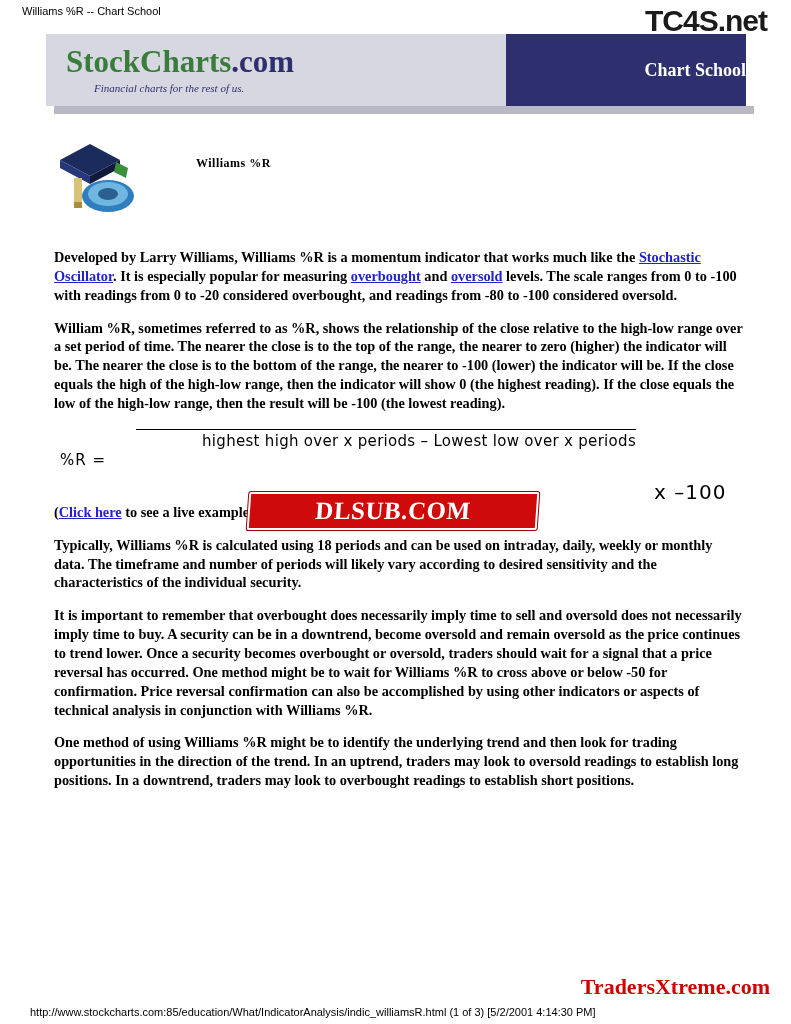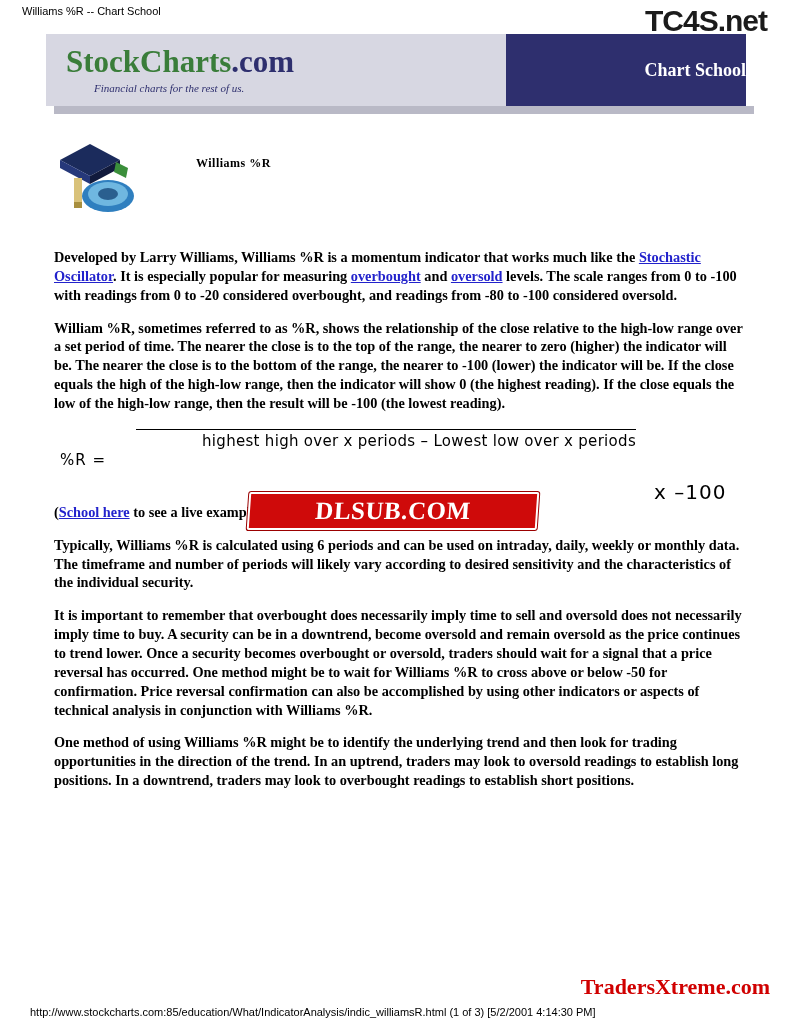--- a/index.html
+++ b/index.html
@@ -277,24 +277,24 @@
   <div class="formula">
     <div class="f-label">%R =</div>
     <div class="f-frac">
       <div class="f-bar"></div>
       <div class="f-den">highest high over x periods  –  Lowest low over x periods</div>
     </div>
     <div class="f-tail">x –100</div>
   </div>
 
   <p>
-    <span>(</span><a class="link" href="#">School here</a><span> to see a live example.)</span>
+    <span>(</span><a class="link" href="#">Click here</a><span> to see a live example.)</span>
   </p>
 
-  <p>Typically, Williams %R is calculated using 6 periods and can be used on intraday, daily, weekly or monthly data. The timeframe and number of periods will likely vary according to desired sensitivity and the characteristics of the individual security.</p>
+  <p>Typically, Williams %R is calculated using 18 periods and can be used on intraday, daily, weekly or monthly data. The timeframe and number of periods will likely vary according to desired sensitivity and the characteristics of the individual security.</p>
 
   <p>It is important to remember that overbought does necessarily imply time to sell and oversold does not necessarily imply time to buy. A security can be in a downtrend, become oversold and remain oversold as the price continues to trend lower. Once a security becomes overbought or oversold, traders should wait for a signal that a price reversal has occurred. One method might be to wait for Williams %R to cross above or below -50 for confirmation. Price reversal confirmation can also be accomplished by using other indicators or aspects of technical analysis in conjunction with Williams %R.</p>
 
   <p>One method of using Williams %R might be to identify the underlying trend and then look for trading opportunities in the direction of the trend. In an uptrend, traders may look to oversold readings to establish long positions. In a downtrend, traders may look to overbought readings to establish short positions.</p>
 </div>
 
 <div class="wm-dlsub">DLSUB.COM</div>
 <div class="wm-tx">TradersXtreme.com</div>
 
 <div class="page-footer">

